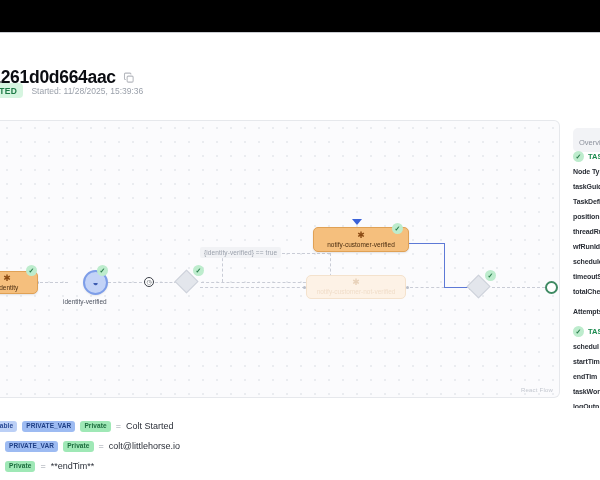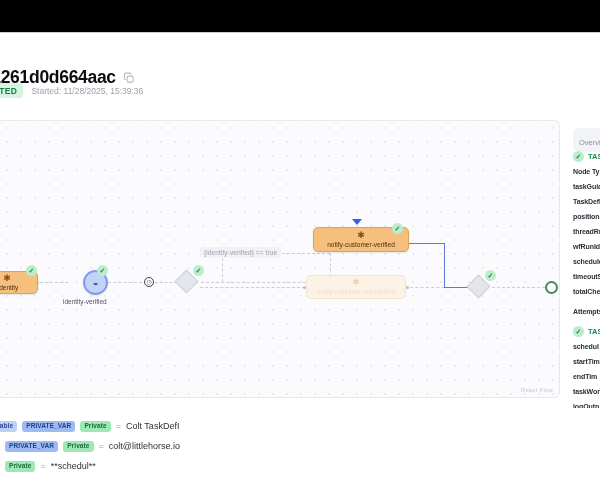--- a/index.html
+++ b/index.html
@@ -394,29 +394,29 @@
 
 </div>
 
 <div class="vars">
 
   <div class="var-row" style="left:-12px; top:13px;">
     <span class="chip chip-searchable">chable</span>
     <span class="chip chip-privatevar">PRIVATE_VAR</span>
     <span class="chip chip-private">Private</span>
     <span class="eq">=</span>
-    <span class="var-val">Colt TaskDefI</span>
+    <span class="var-val">Colt Started</span>
   </div>
 
   <div class="var-row" style="left:5px; top:33px;">
     <span class="chip chip-privatevar">PRIVATE_VAR</span>
     <span class="chip chip-private">Private</span>
     <span class="eq">=</span>
     <span class="var-val">colt@littlehorse.io</span>
   </div>
 
   <div class="var-row" style="left:5px; top:53px;">
     <span class="chip chip-private">Private</span>
     <span class="eq">=</span>
-    <span class="var-val">**schedul**</span>
+    <span class="var-val">**endTim**</span>
   </div>
 
 </div>
 
 </body></html>

